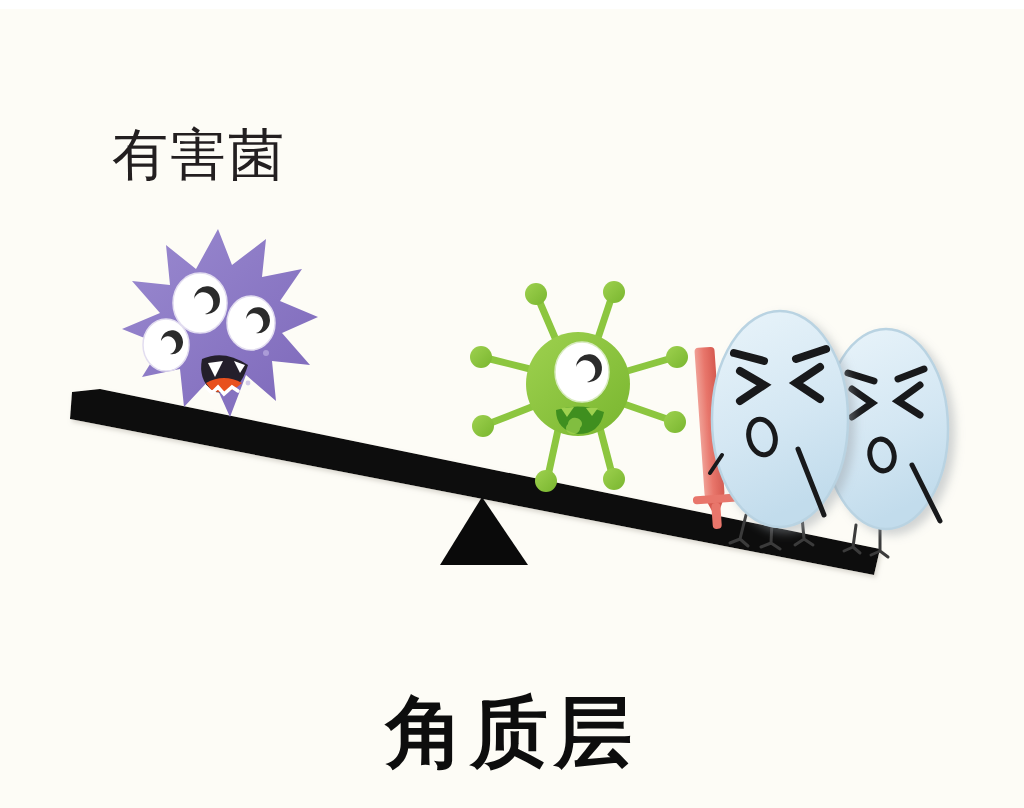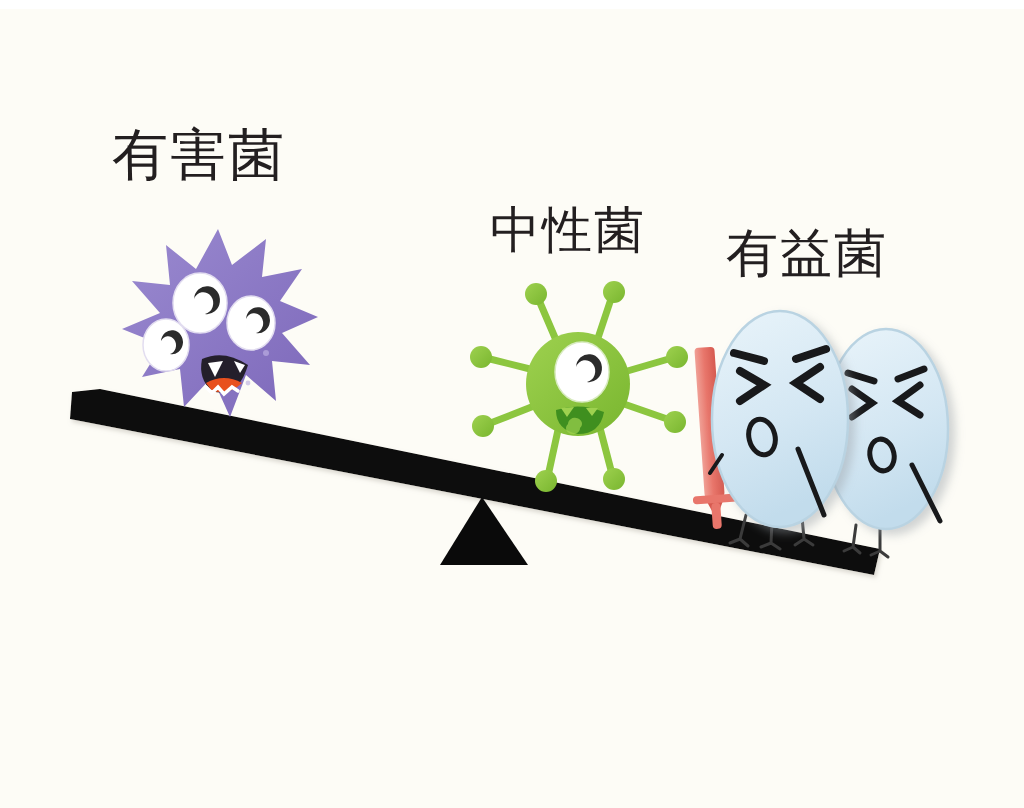--- a/index.html
+++ b/index.html
@@ -240,19 +240,18 @@
 
       <ellipse cx="-18" cy="18" rx="13" ry="18" fill="none" stroke="#18191b" stroke-width="5" transform="rotate(-14 -18 18)"></ellipse>
 
       <line x1="18" y1="30" x2="44" y2="96" stroke="#18191b" stroke-width="5" stroke-linecap="round"></line>
       <line x1="-58" y1="36" x2="-70" y2="54" stroke="#18191b" stroke-width="4" stroke-linecap="round"></line>
     </g>
   </svg>
 
   <div class="cn-label" id="label-harmful">有害菌</div>
 
-  <div class="cn-label" id="label-neutral">中性菌</div>
-
-  <div class="cn-label" id="label-beneficial">有益菌</div>
-
+
+
+  <div id="bottom-title">角质层</div>
 
 
 </div>
 
 </body></html>

